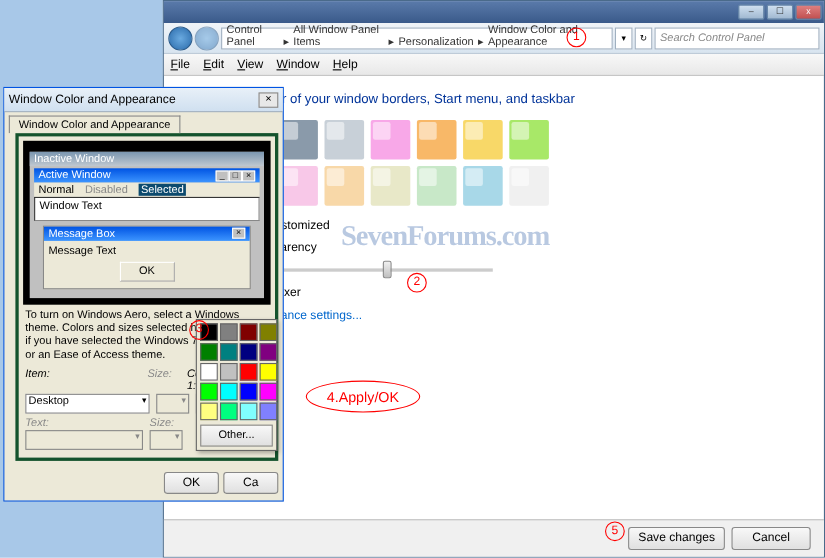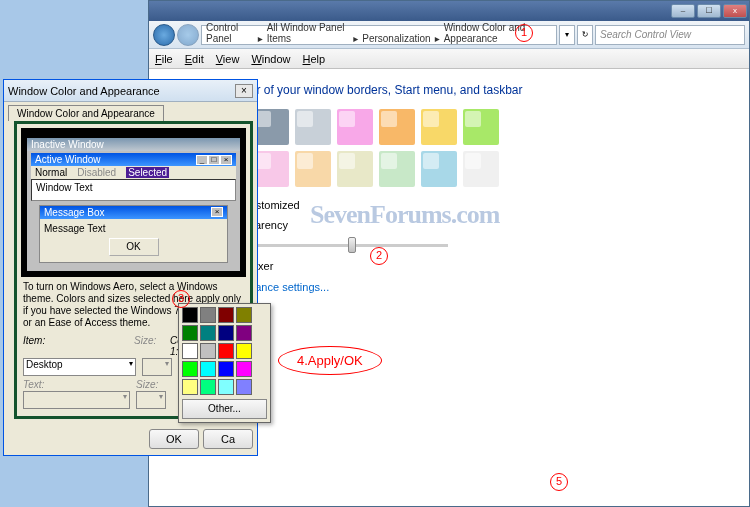--- a/index.html
+++ b/index.html
@@ -71,21 +71,21 @@
 .dlg-sel { height: 18px; border: 1px solid #888; background: #fff; font-size: 10px; padding: 0 2px; display: flex; }
 .dlg-sel .arr { margin-left: auto; font-size: 8px; }
 .dlg-sel.dis { background: #ece9d8; color: #888; }
 .color-sel { width: 30px; height: 18px; border: 1px solid #888; background: #fff; display: flex; align-items: center; padding: 1px; }
 .color-chip { width: 14px; height: 12px; background: #000; }
 .color-sel .arr { margin-left: auto; font-size: 8px; }
 .dlg-btns { display: flex; justify-content: flex-end; gap: 4px; padding: 6px 4px; }
 .dlg-btns .btn { min-width: 50px; height: 20px; font-size: 11px; line-height: 18px; }
 
 
-.palette { position: absolute; left: 178px; top: 303px; width: 93px; background: #ece9d8; border: 1px solid #666; padding: 3px; z-index: 20; box-shadow: 2px 2px 4px rgba(0,0,0,0.3); }
+.palette { position: absolute; left: 178px; top: 290px; width: 74px; background: #ece9d8; border: 1px solid #666; padding: 3px; z-index: 20; box-shadow: 2px 2px 4px rgba(0,0,0,0.3); }
 .pal-grid { display: grid; grid-template-columns: repeat(4, 16px); gap: 2px; margin-bottom: 4px; }
 .pal-c { width: 16px; height: 16px; border: 1px solid #666; }
 .pal-other { width: 100%; height: 20px; background: linear-gradient(#f8f8f8,#e0e0e0); border: 1px solid #888; font-size: 10px; text-align: center; line-height: 17px; }
 
 
 .anno { position: absolute; color: #f00; font-size: 13px; z-index: 30; pointer-events: none; }
 .circ { width: 18px; height: 18px; border: 1.5px solid #f00; border-radius: 50%; text-align: center; line-height: 15px; font-size: 11px; display: inline-block; }
 .oval { border: 1.5px solid #f00; border-radius: 50%; padding: 6px 18px; display: inline-block; }
 </style>
 </head>
@@ -104,21 +104,21 @@
       <span>Control Panel</span>
         <span class="bc-sep">▸</span>
       <span>All Window Panel Items</span>
         <span class="bc-sep">▸</span>
       <span>Personalization</span>
         <span class="bc-sep">▸</span>
       <span>Window Color and Appearance</span>
     </div>
     <div class="navdrop">▾</div>
     <div class="navdrop">↻</div>
-    <div class="searchbox">Search Control View</div>
+    <div class="searchbox">Search Control Panel</div>
   </div>
   <div class="menubar">
     <span>File</span>
     <span>Edit</span>
     <span>View</span>
     <span>Window</span>
     <span>Help</span>
   </div>
   <div class="content">
     <div class="heading">Change the color of your window borders, Start menu, and taskbar</div>
@@ -155,20 +155,24 @@
         </div>
       </div>
     <div class="row">
         <div class="expand">⌄</div>
         <span>Show color mixer</span>
       </div>
     <div class="row">
         <span class="link">Advanced appearance settings...</span>
       </div>
   </div>
+  <div class="footer">
+    <div class="btn">Save changes</div>
+    <div class="btn">Cancel</div>
+  </div>
 </div>
 
 <div class="dialog">
   <div class="dlg-title">
     <span>Window Color and Appearance</span>
     <div class="x">×</div>
   </div>
   <div class="dlg-tab">Window Color and Appearance</div>
   <div class="dlg-body">
     <div class="preview">
@@ -179,21 +183,21 @@
               <span>Active Window</span>
               <div class="wc">
                 <span>_</span>
                 <span>□</span>
                 <span>×</span>
               </div>
             </div>
           <div class="pv-menu">
               <span>Normal</span>
               <span class="dis">Disabled</span>
-              <span style="background:#4c1d95;color:#fff;padding:0 2px">Selected</span>
+              <span style="background:#0c4a6e;color:#fff;padding:0 2px">Selected</span>
             </div>
           <div class="pv-txt">Window Text</div>
           <div class="pv-msg">
             <div class="pv-msg-t">
                 <span>Message Box</span>
                 <div class="x">×</div>
               </div>
             <div class="pv-msg-b"><span>Message Text</span><div class="ok">OK</div></div>
           </div>
         </div>

